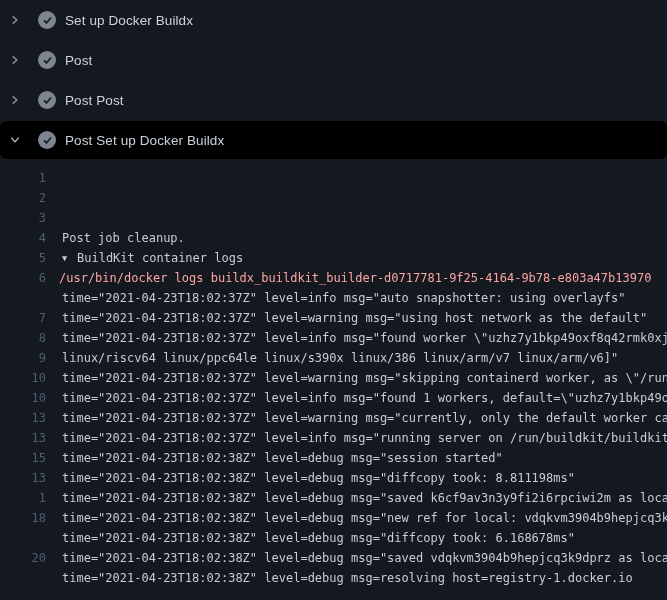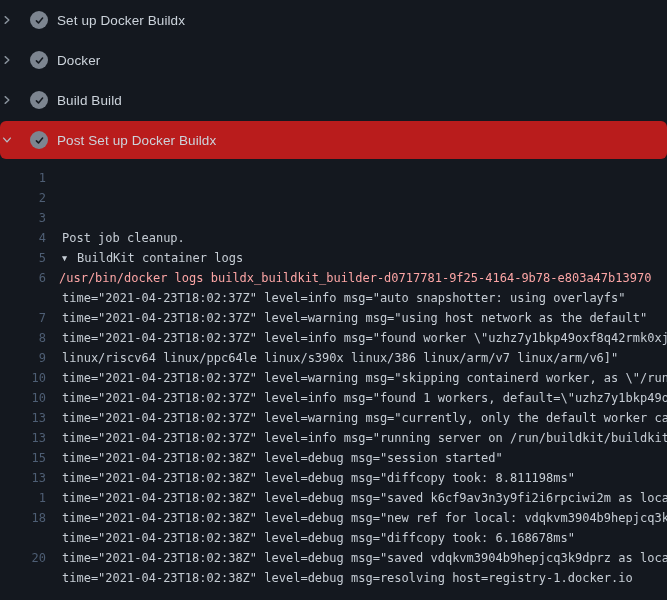--- a/index.html
+++ b/index.html
@@ -6,25 +6,25 @@
   body{
     width:667px;height:600px;overflow:hidden;
     background:#14181f;
     font-family:"Liberation Sans", sans-serif;
     -webkit-font-smoothing:antialiased;
   }
   
   .sections{padding-top:0;}
   .section{
     height:40px;display:flex;align-items:center;
-    box-sizing:border-box;cursor:pointer;
+    padding-left:8px;box-sizing:border-box;cursor:pointer;
   }
   .section.t-expanded{
     height:38px;margin-top:1px;
-    background:#b91c1c;border-radius:6px;
+    background:#000000;border-radius:6px;
   }
   .chev{width:14px;height:14px;display:flex;align-items:center;justify-content:center;flex:none;}
   .check{
     width:18px;height:18px;border-radius:50%;
     background:#7d8590;margin-left:16px;flex:none;
     display:flex;align-items:center;justify-content:center;
   }
   .section-label{
     margin-left:9px;font-size:13.5px;color:#ccd3db;letter-spacing:.1px;
   }
@@ -69,36 +69,36 @@
       <svg width="12" height="12" viewBox="0 0 16 16">
           <path d="M5.5 3.5l5 4.5-5 4.5" fill="none" stroke="#8b949e" stroke-width="1.8" stroke-linecap="round" stroke-linejoin="round"></path>
         </svg>
     </span>
 
     <span class="check">
       <svg width="11" height="11" viewBox="0 0 16 16">
           <path d="M3.5 8.5l3 3 6-7" fill="none" stroke="#14181f" stroke-width="2.2" stroke-linecap="round" stroke-linejoin="round"></path>
         </svg>
     </span>
-    <span class="section-label">Docker</span>
+    <span class="section-label">Post</span>
   </div>
 
   <div class="section t-collapsed">
     <span class="chev chev-right">
       <svg width="12" height="12" viewBox="0 0 16 16">
           <path d="M5.5 3.5l5 4.5-5 4.5" fill="none" stroke="#8b949e" stroke-width="1.8" stroke-linecap="round" stroke-linejoin="round"></path>
         </svg>
     </span>
 
     <span class="check">
       <svg width="11" height="11" viewBox="0 0 16 16">
           <path d="M3.5 8.5l3 3 6-7" fill="none" stroke="#14181f" stroke-width="2.2" stroke-linecap="round" stroke-linejoin="round"></path>
         </svg>
     </span>
-    <span class="section-label">Build Build</span>
+    <span class="section-label">Post Post</span>
   </div>
 
   <div class="section t-expanded">
 
     <span class="chev chev-down">
       <svg width="12" height="12" viewBox="0 0 16 16">
           <path d="M3.5 5.5l4.5 5 4.5-5" fill="none" stroke="#b7bfc8" stroke-width="1.8" stroke-linecap="round" stroke-linejoin="round"></path>
         </svg>
     </span>
     <span class="check">

